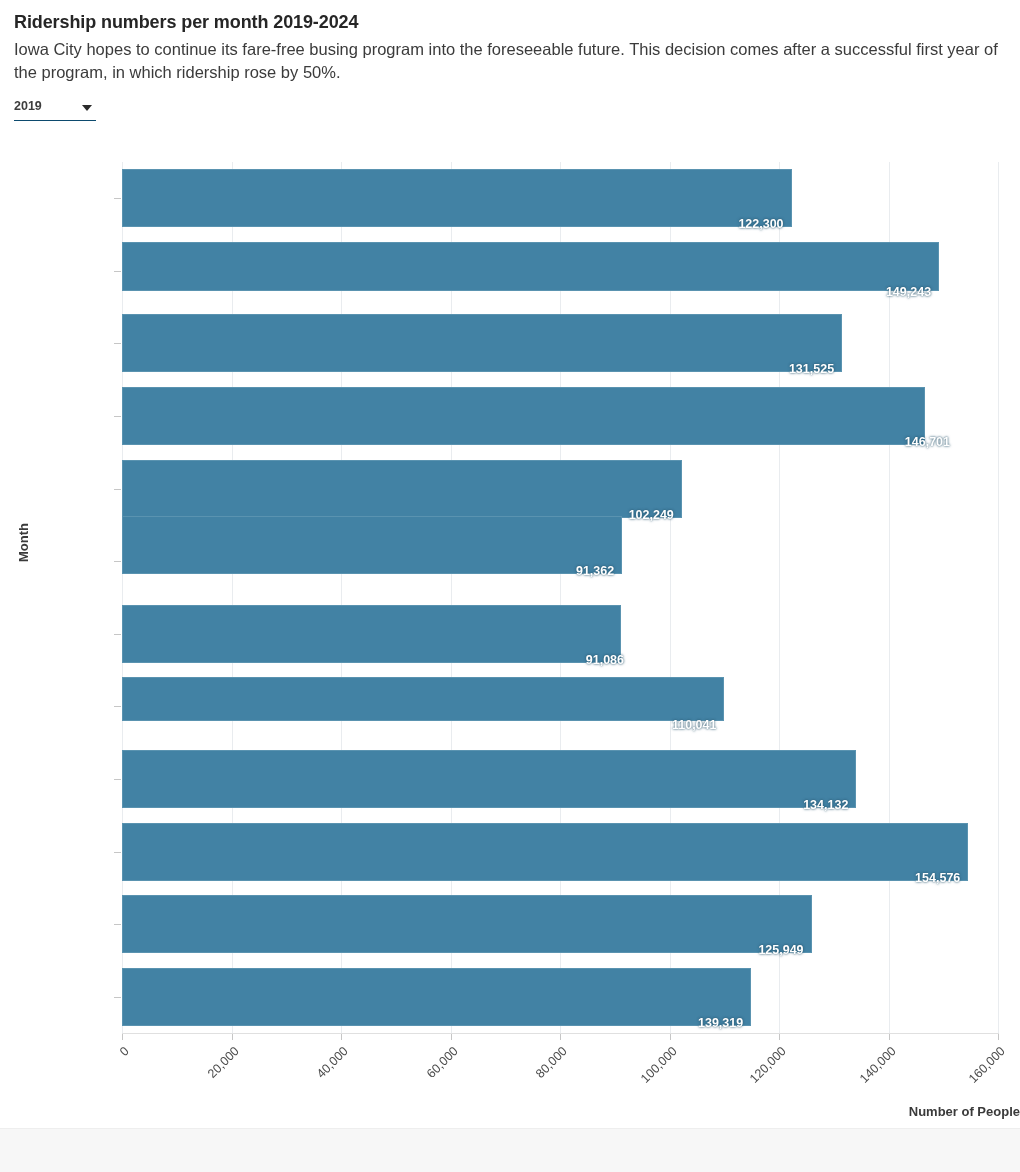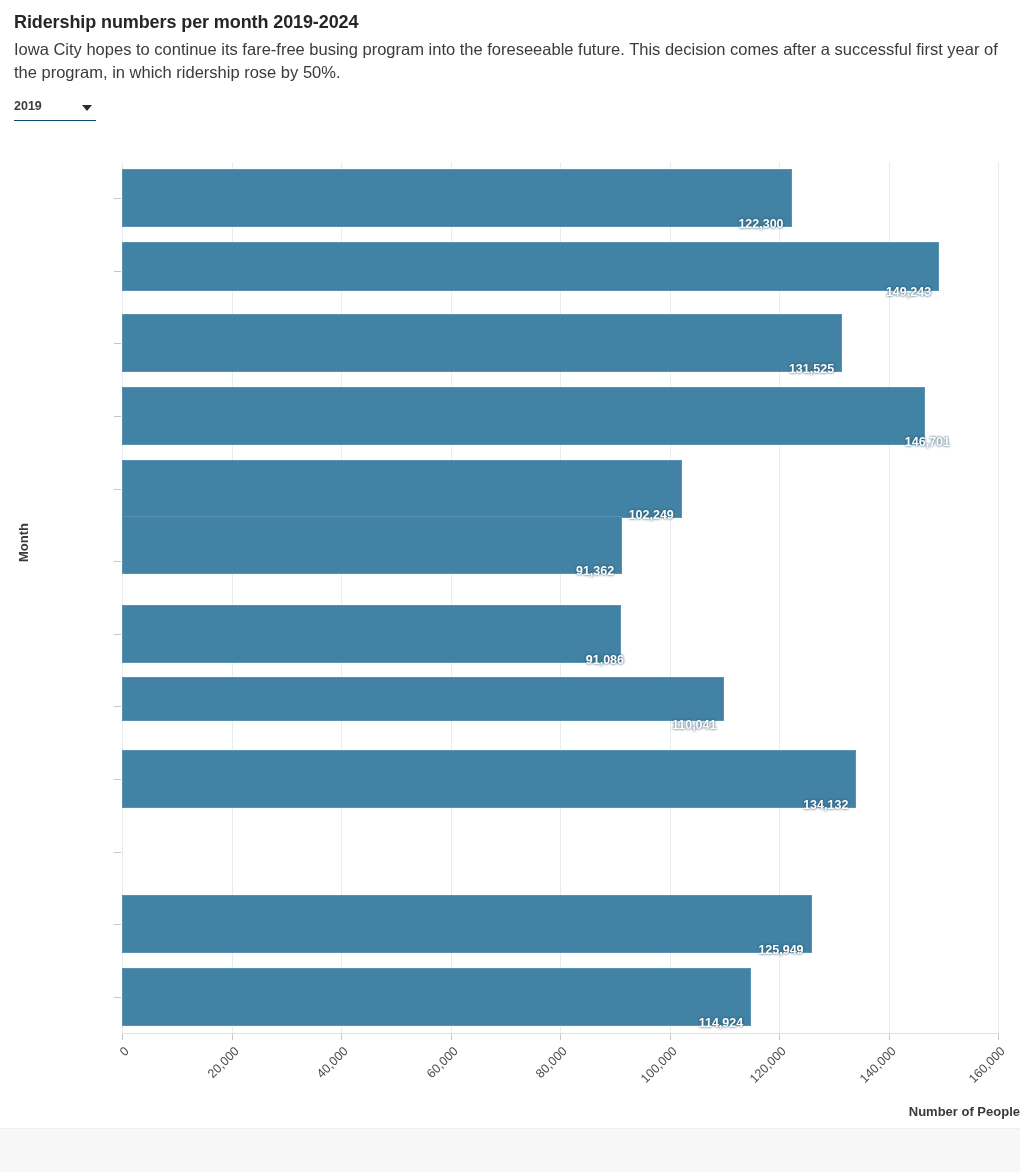--- a/index.html
+++ b/index.html
@@ -249,27 +249,31 @@
         <div class="bar-value" style="left: 502px; transform: translate(-100%, -50%);">91,086</div>
       </div>
       <div class="bar-row" style="top: 515.342px; height: 44px;">
         <div class="bar" style="width: 602.474px; background: rgb(66, 130, 164); border-color: rgb(90, 147, 176);"></div>
         <div class="bar-value" style="left: 594.474px; transform: translate(-100%, -50%);">110,041</div>
       </div>
       <div class="bar-row" style="top: 587.925px; height: 58.0667px;">
         <div class="bar" style="width: 734.373px; background: rgb(66, 130, 164); border-color: rgb(90, 147, 176);"></div>
         <div class="bar-value" style="left: 726.373px; transform: translate(-100%, -50%);">134,132</div>
       </div>
+      <div class="bar-row" style="top: 660.508px; height: 58.0667px;">
+        <div class="bar" style="width: 846.304px; background: rgb(66, 130, 164); border-color: rgb(90, 147, 176);"></div>
+        <div class="bar-value" style="left: 838.304px; transform: translate(-100%, -50%);">154,576</div>
+      </div>
       <div class="bar-row" style="top: 733.092px; height: 58.0667px;">
         <div class="bar" style="width: 689.571px; background: rgb(66, 130, 164); border-color: rgb(90, 147, 176);"></div>
         <div class="bar-value" style="left: 681.571px; transform: translate(-100%, -50%);">125,949</div>
       </div>
       <div class="bar-row" style="top: 805.675px; height: 58.0667px;">
         <div class="bar" style="width: 629.209px; background: rgb(66, 130, 164); border-color: rgb(90, 147, 176);"></div>
-        <div class="bar-value" style="left: 621.209px; transform: translate(-100%, -50%);">114,924</div>
+        <div class="bar-value" style="left: 621.209px; transform: translate(-100%, -50%);">139,319</div>
       </div>
     </div>
   <div id="y-axis-title">Month</div>
   <div id="x-axis-title">Number of People</div>
 <div class="x-tick-mark" style="left: 122px;"></div>
     <div class="x-tick-label" style="left: -78px; width: 200px; text-align: right;">0</div>
     <div class="x-tick-mark" style="left: 231.5px;"></div>
     <div class="x-tick-label" style="left: 31.5px; width: 200px; text-align: right;">20,000</div>
     <div class="x-tick-mark" style="left: 341px;"></div>
     <div class="x-tick-label" style="left: 141px; width: 200px; text-align: right;">40,000</div>

